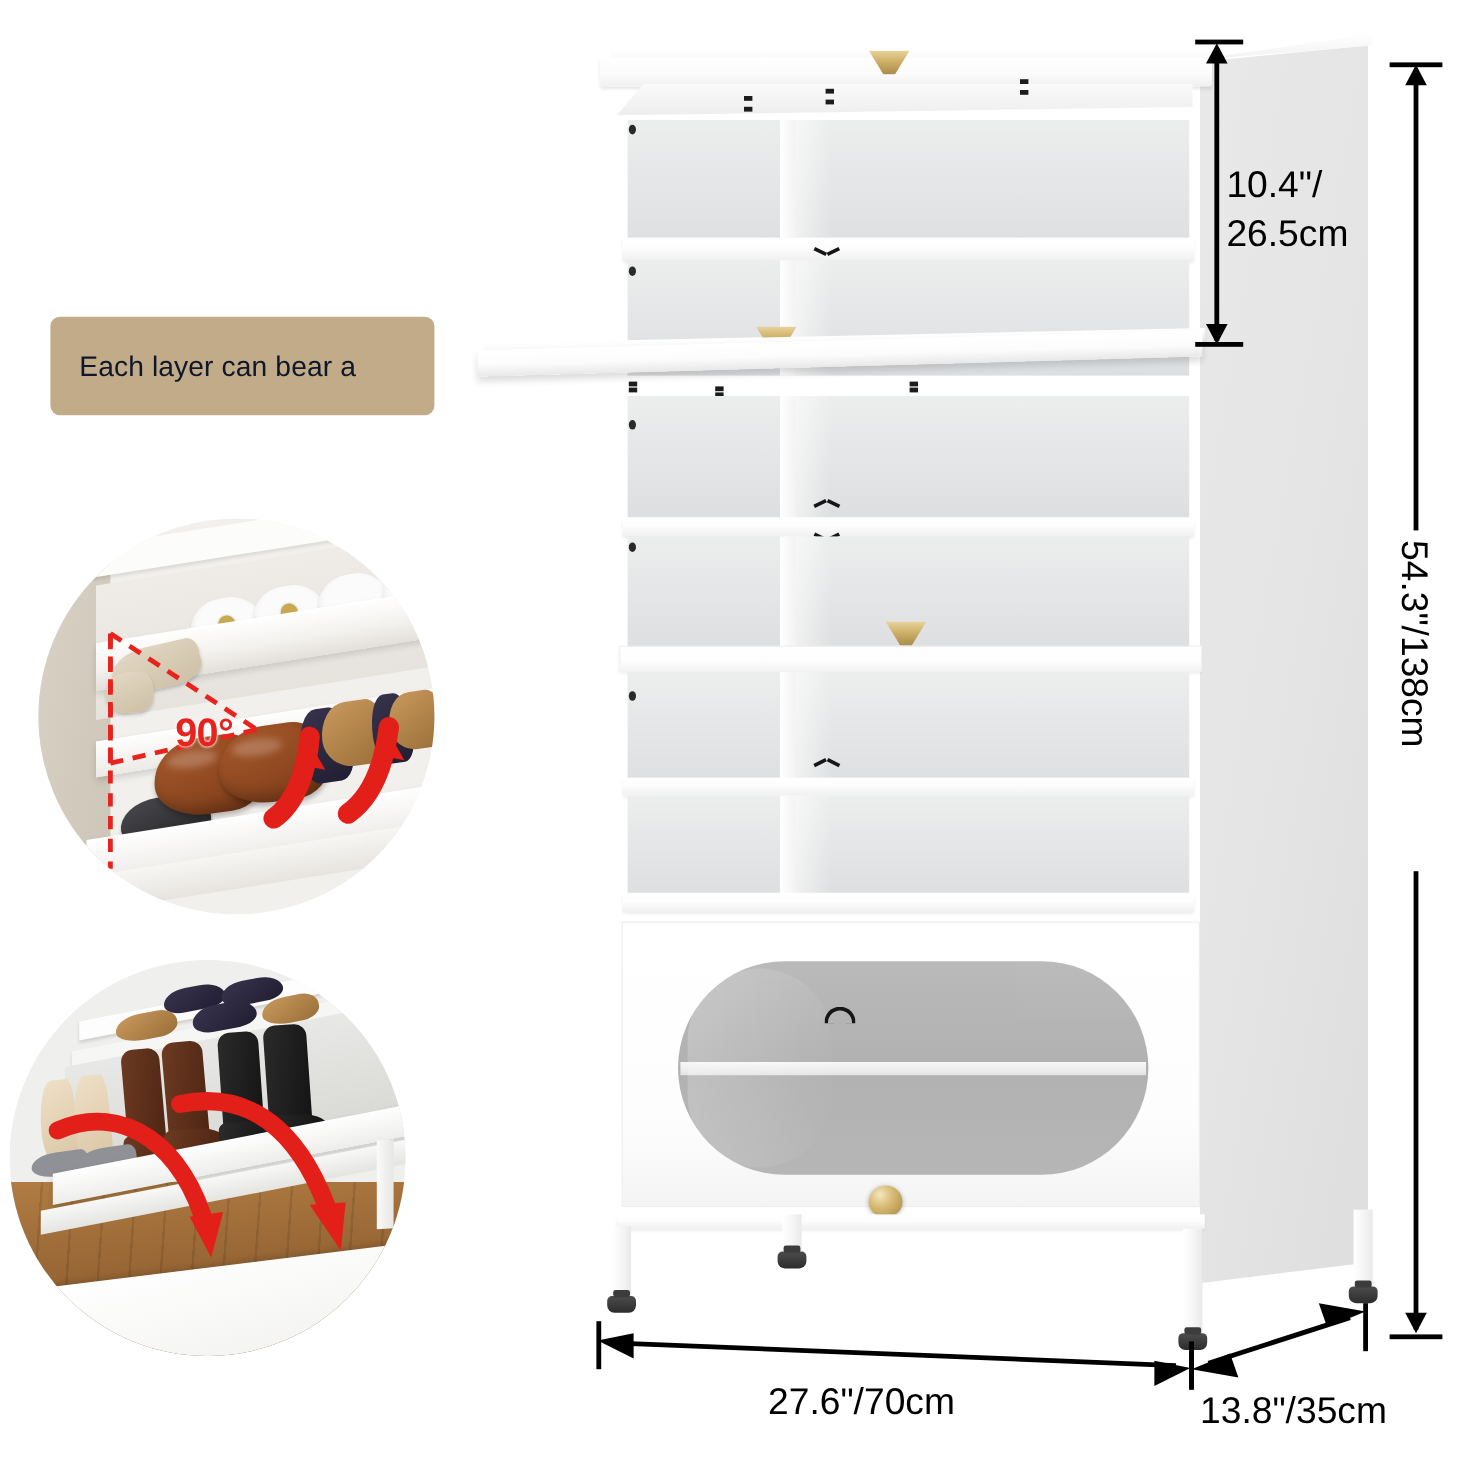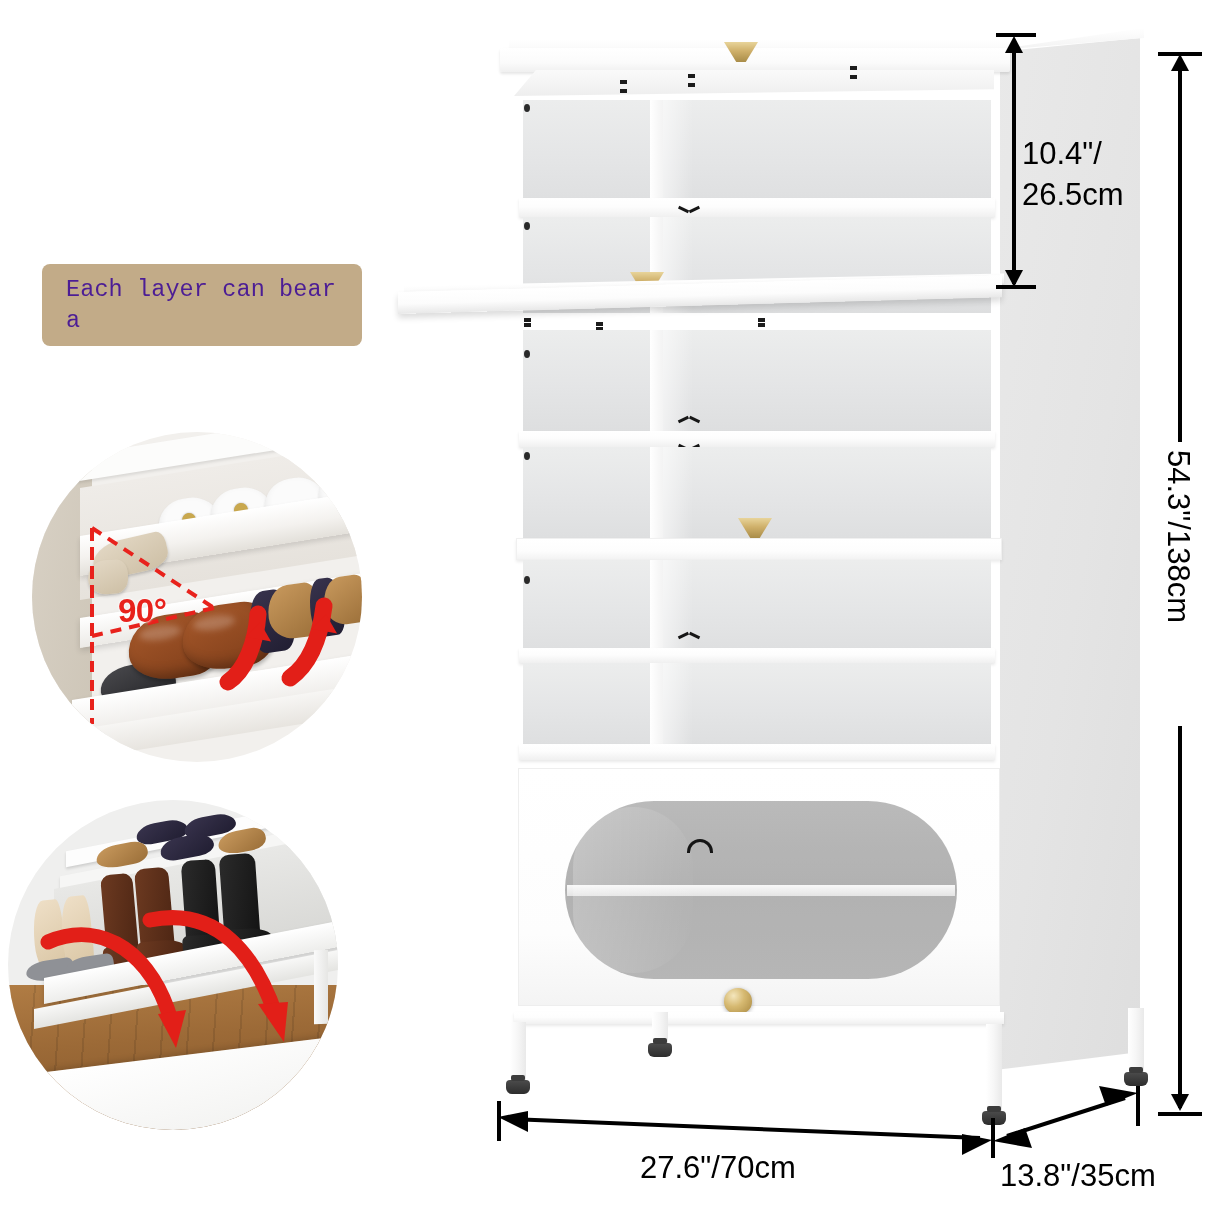--- a/index.html
+++ b/index.html
@@ -18,21 +18,21 @@
   }
   .kg-circle svg{ position:absolute; left:50%; top:50%; transform:translate(-50%,-50%); }
 
   .kg-banner{
     position:absolute; left:42px; top:264px; width:320px; height:82px;
     background:#c2ab88; border-radius:8px;
     display:flex; flex-direction:column; justify-content:center;
     padding:0 24px;
   }
   .kg-banner span{
-    color:#4c1d95; font-size:23.5px; line-height:31px; letter-spacing:.1px;font-family:Liberation Mono, monospace;
+    color:#0f172a; font-size:23.5px; line-height:31px; letter-spacing:.1px;
   }
 
   
   .inset{
     position:absolute; border-radius:50%; overflow:hidden;
     background:#ffffff;
   }
   .inset-1{ left:32px; top:432px; width:330px; height:330px; }
   .inset-2{ left:8px; top:800px; width:330px; height:330px; }
   .inset-inner{ position:absolute; inset:0; }
@@ -77,21 +77,21 @@
      border-radius:50%; background:rgba(255,255,255,.22); filter:blur(3px);}
   .darkshoe{ position:absolute; background:linear-gradient(160deg,#4a4a4e,#232326);
      border-radius:50% 22% 34% 52%/64% 46% 50% 48%; box-shadow:0 2px 3px rgba(0,0,0,.3);}
   .navyshoe{ position:absolute; background:linear-gradient(150deg,#39344e,#201d31);
      border-radius:38% 38% 30% 30%/58% 58% 42% 42%;}
   .tanshoe{ position:absolute; background:linear-gradient(150deg,#c99a5e,#9a6e38);
      border-radius:44% 30% 34% 48%/60% 50% 48% 46%;}
 
   .deg90{
     position:absolute; color:#e8221c; font-size:33px; font-weight:bold;
-    letter-spacing:-.5px; text-shadow:0 0 2px #fff,0 0 3px #fff;
+    letter-spacing:-.5px; text-shadow:0 0 2px #fff,0 0 3px #fff;margin-left:28px;
   }
 
   
   .i2-bg{ position:absolute; inset:0; background:#efefee;}
   .i2-floor{ position:absolute; left:0; bottom:0; width:100%; height:44%;
      background:linear-gradient(175deg,#b07c44 0%,#9c6a37 38%,#7f5329 100%);}
   .i2-floor::before{content:"";position:absolute;inset:0;
      background:repeating-linear-gradient(94deg,rgba(0,0,0,.10) 0 2px,rgba(0,0,0,0) 2px 26px);}
   .i2-panel-top{ position:absolute; left:58px; top:22px; width:300px; height:16px;
      background:#fdfdfd; transform:skewY(-11deg); box-shadow:0 2px 3px rgba(0,0,0,.14);}

